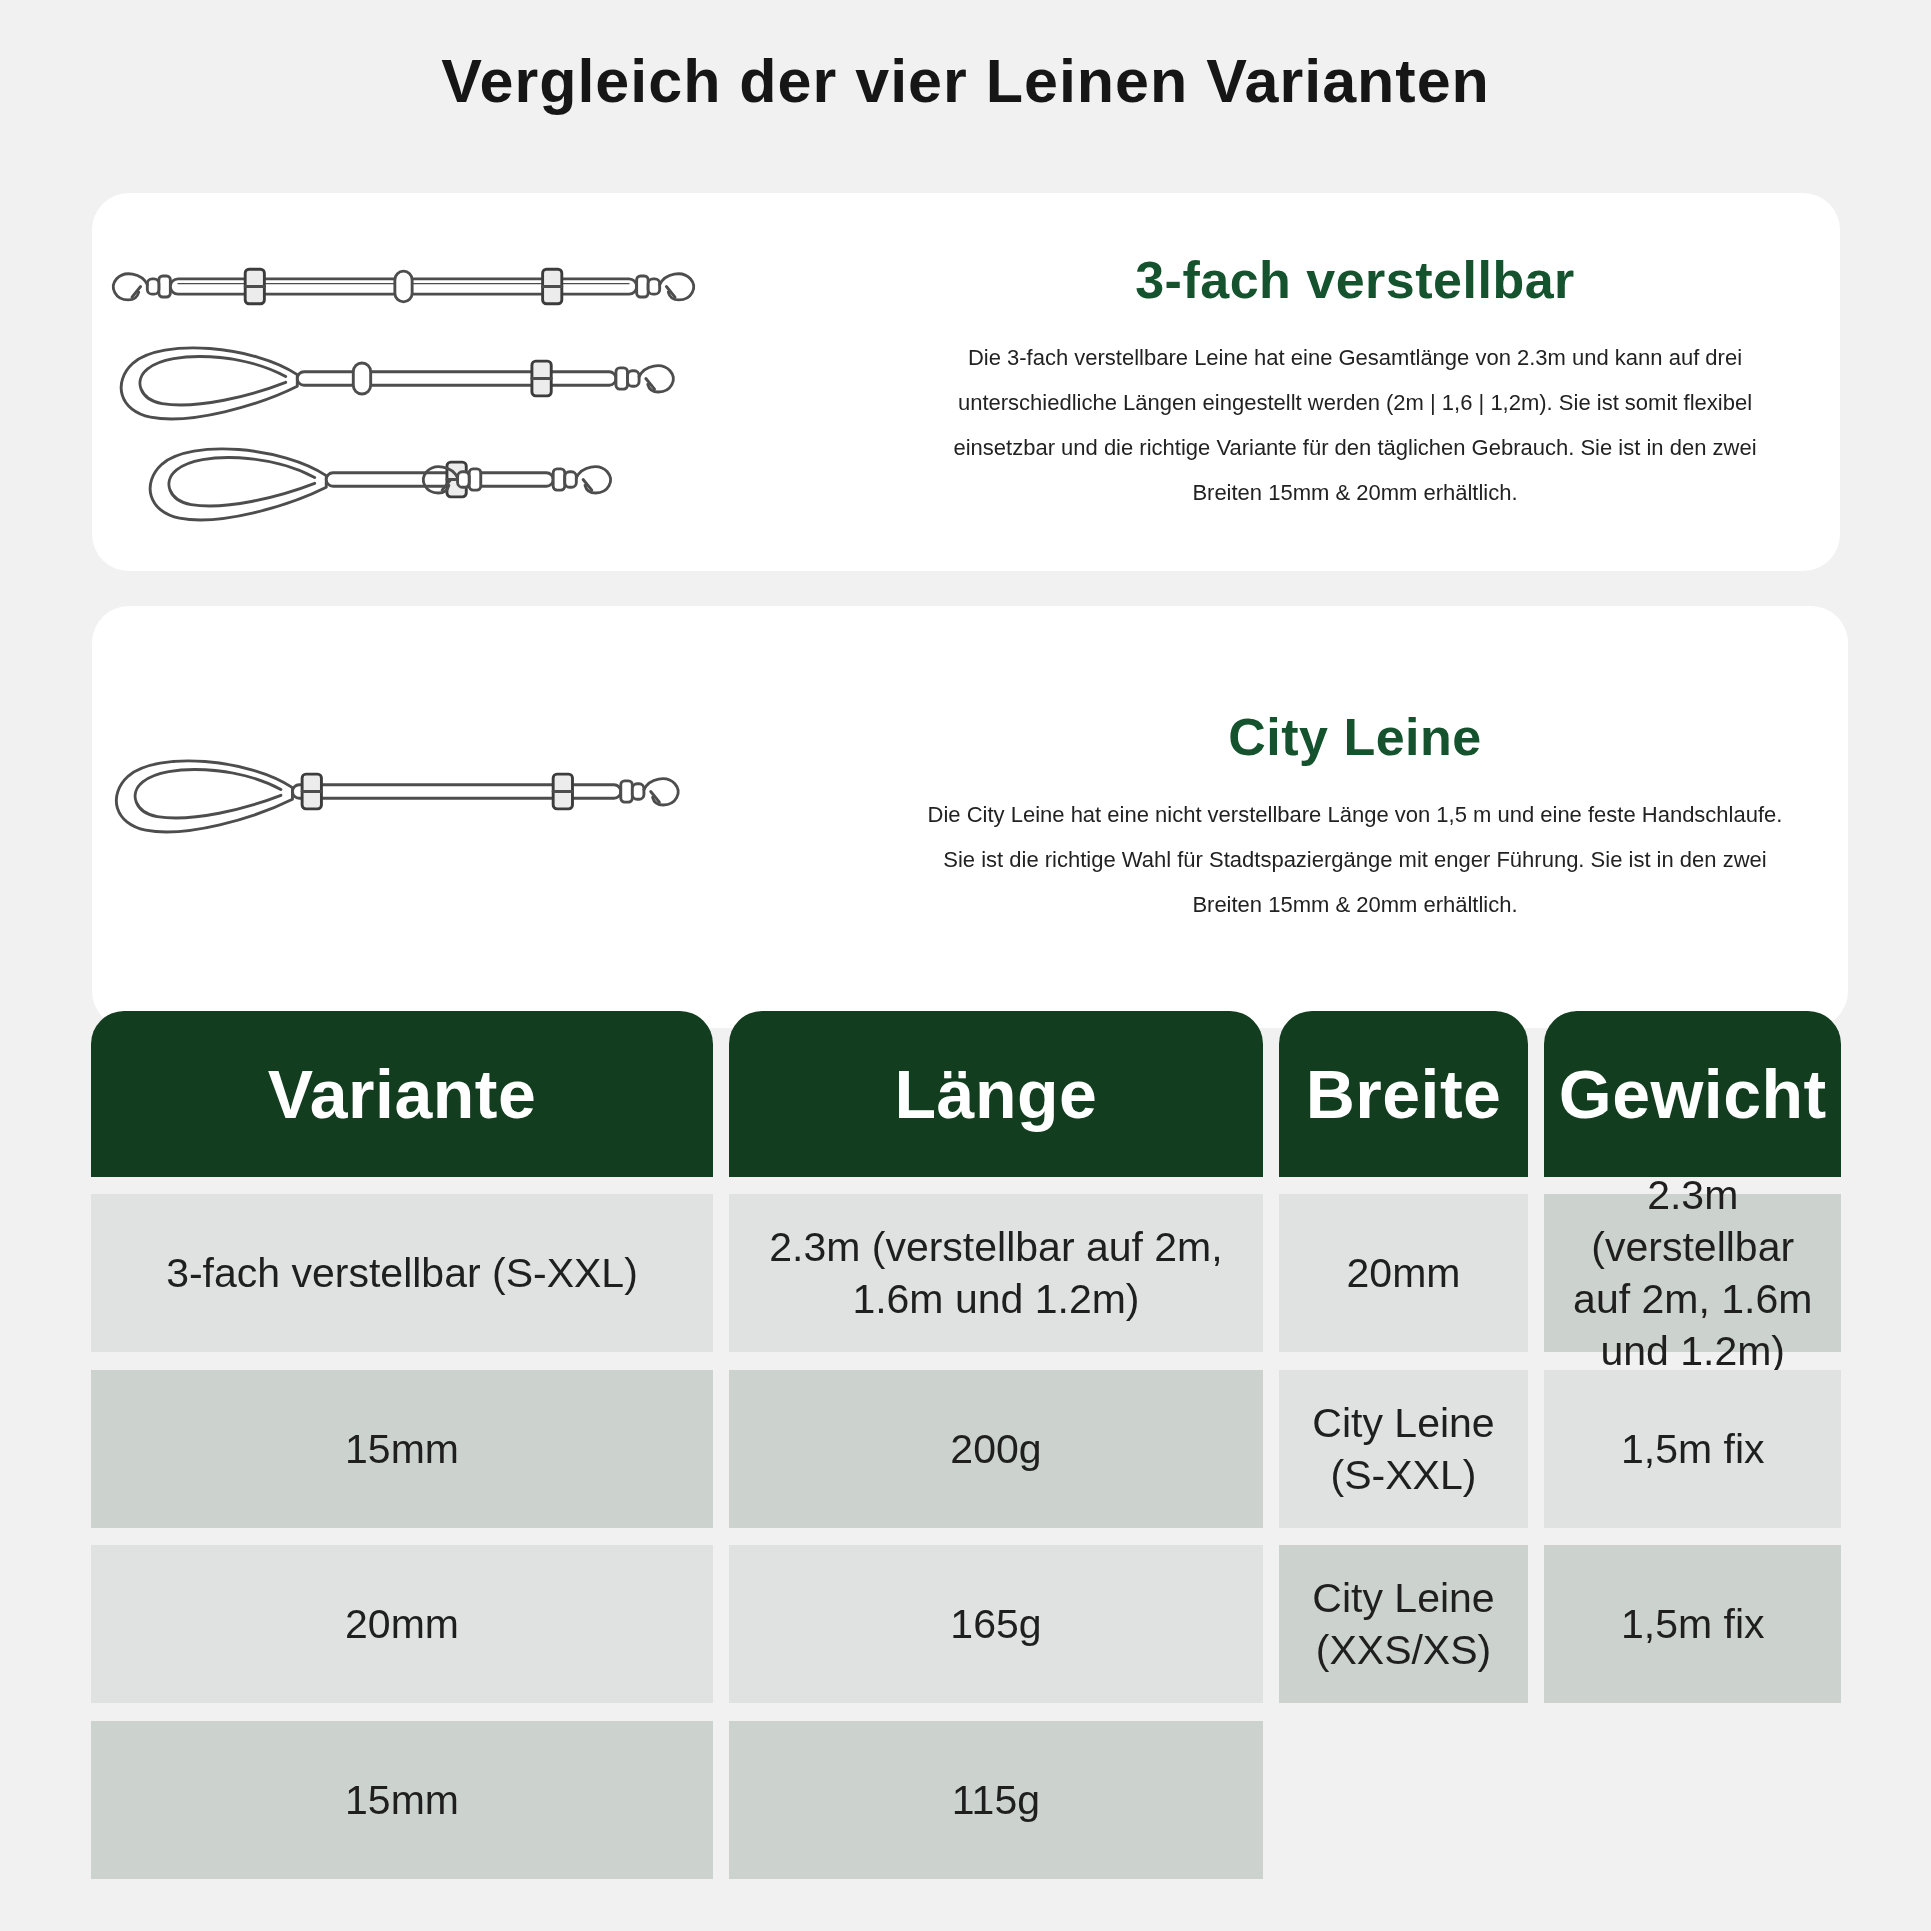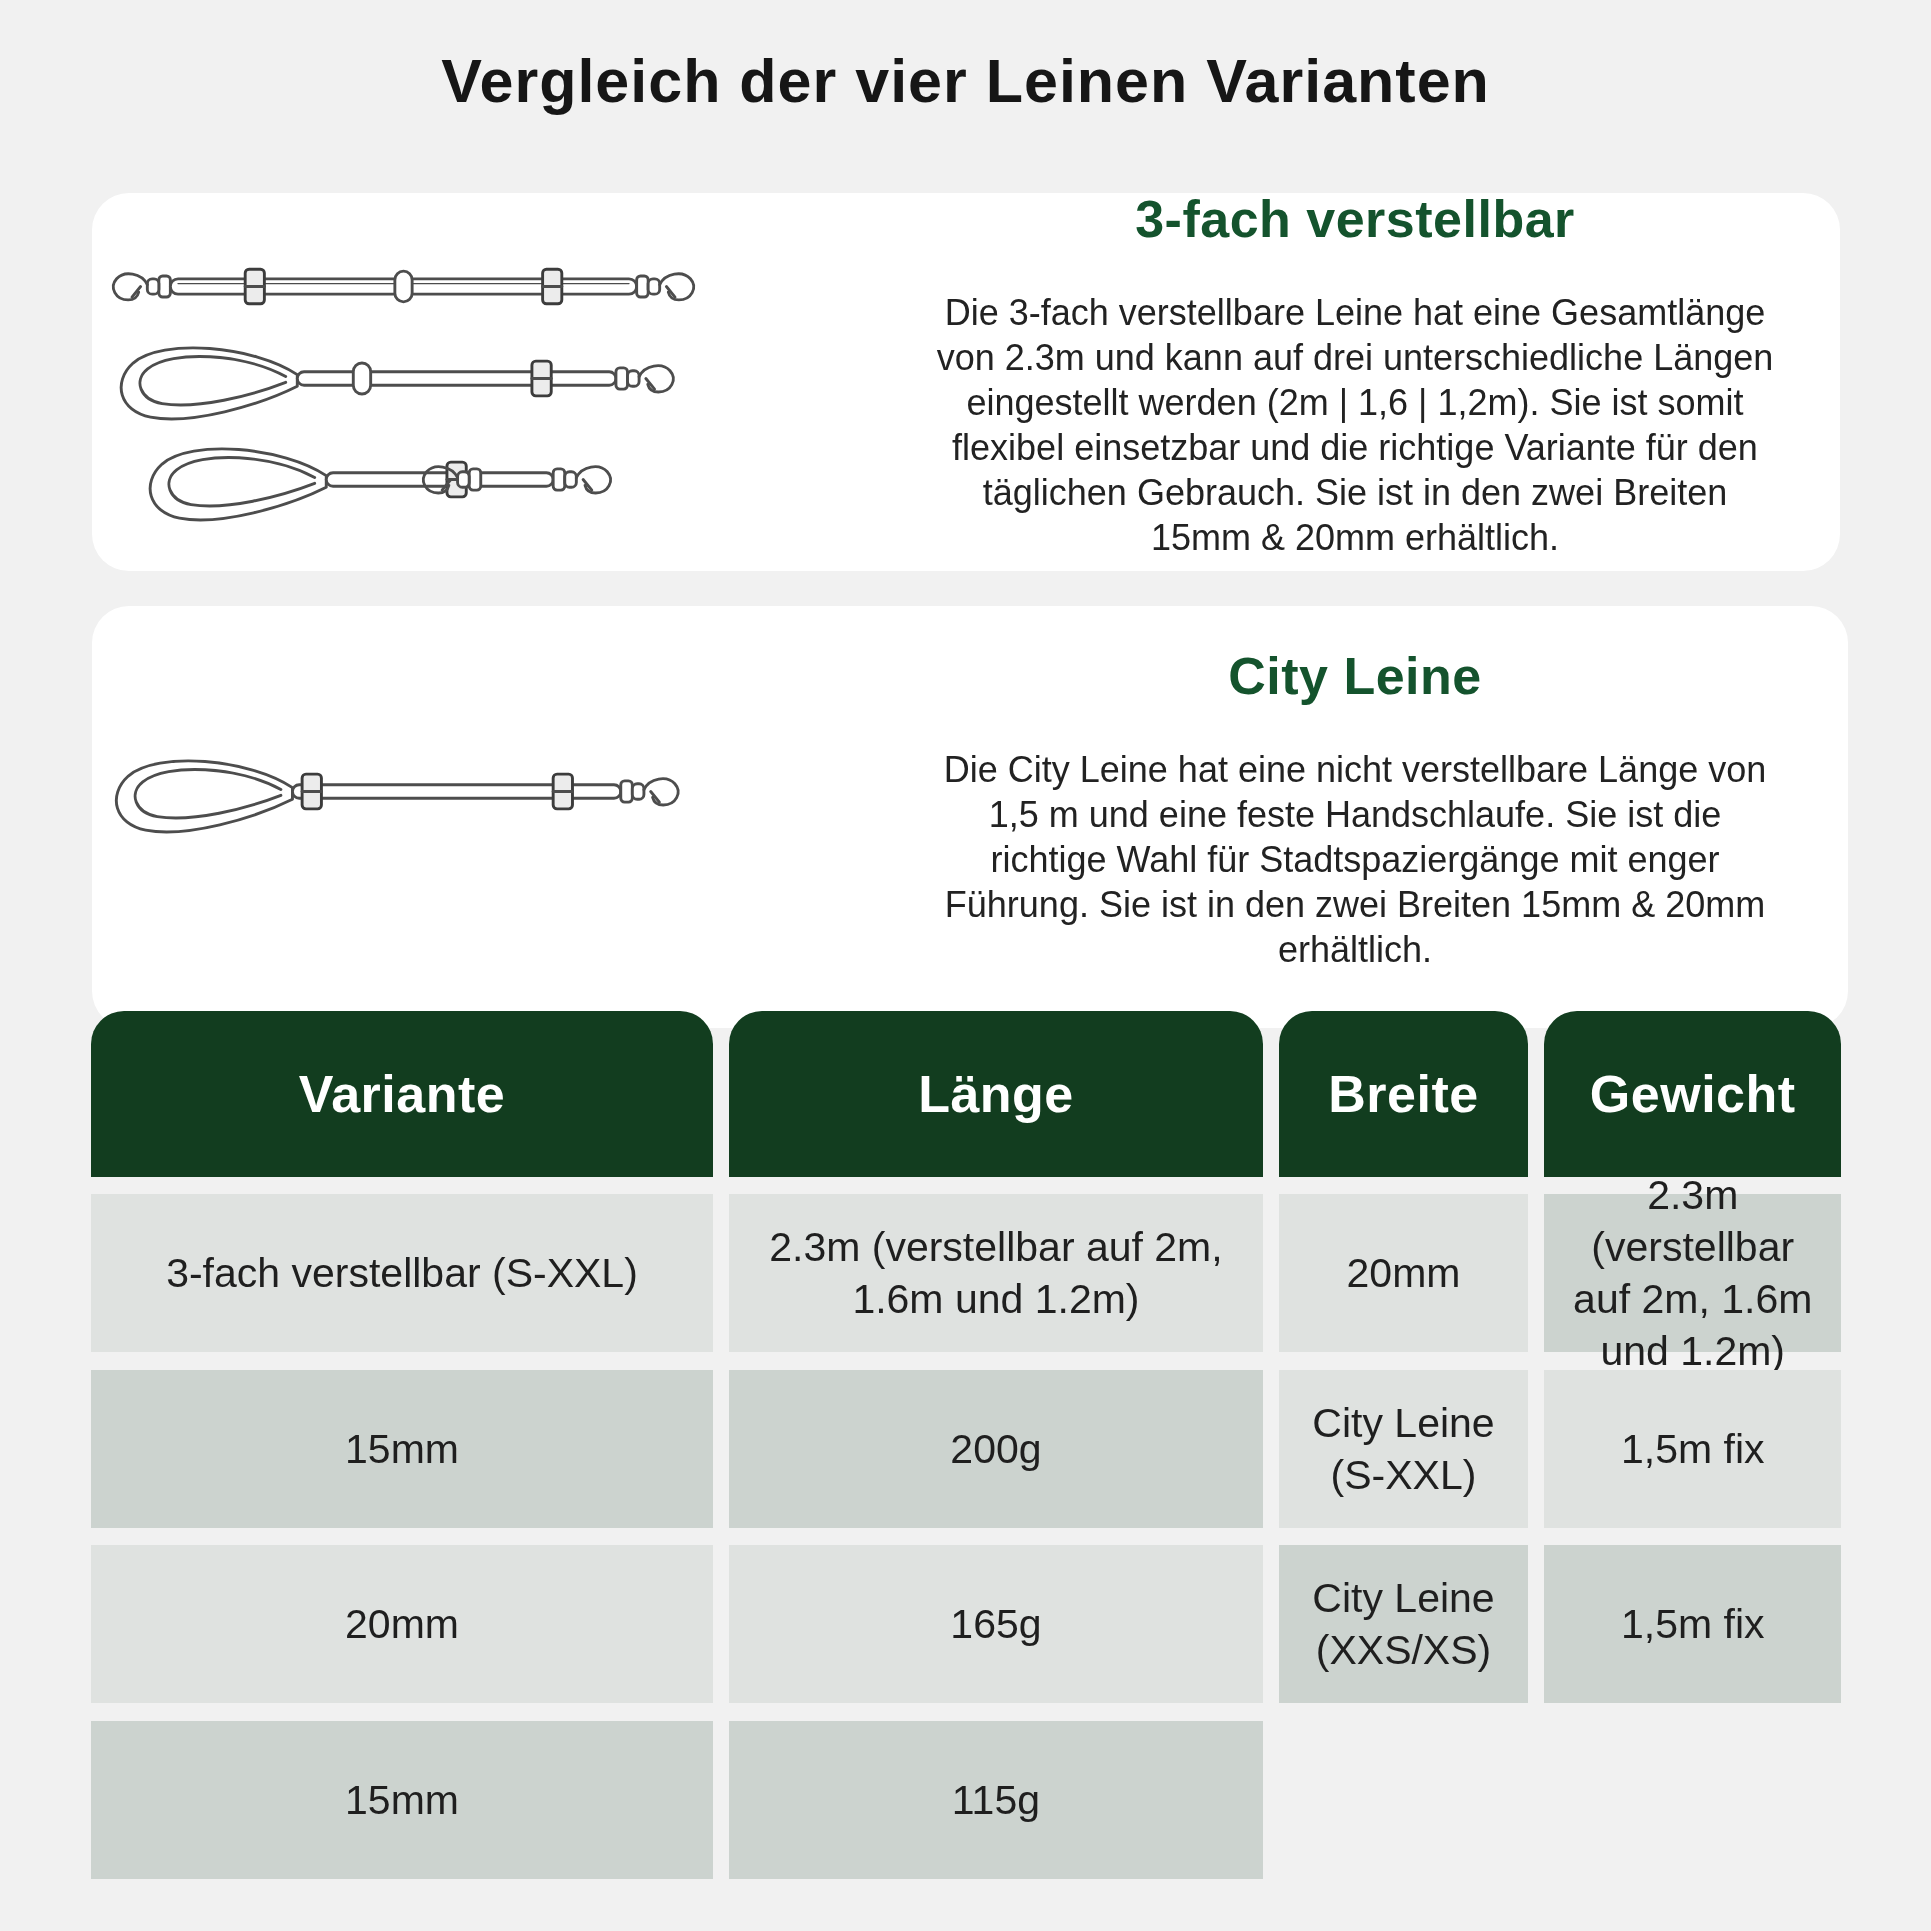--- a/index.html
+++ b/index.html
@@ -26,35 +26,35 @@
   .card-text{
     position:absolute;left:826px;top:0;width:874px;height:100%;
     display:flex;flex-direction:column;justify-content:center;
     text-align:center;
   }
   .card-heading{
     font-size:52px;font-weight:bold;color:#14532d;margin:0 0 25px 0;
     letter-spacing:0.5px;
   }
   .card-body{
-    font-size:36px;line-height:45px;color:#222;margin:16px;
+    font-size:22px;line-height:45px;color:#222;margin:0;
   }
   .cmp-table{
     position:absolute;left:91px;top:1011px;width:1750px;
     display:grid;
     grid-template-columns:644fr 552fr 258fr 307fr;
     grid-template-rows:166px 158px 158px 158px 158px;
     column-gap:16.4px;row-gap:17.4px;
   }
   .cell{
     display:flex;align-items:center;justify-content:center;
     text-align:center;padding:0 13.5px;box-sizing:border-box;
   }
   .head-cell{
-    background:#123d1f;color:#ffffff;font-size:52px;font-weight:bold;
+    background:#123d1f;color:#ffffff;font-size:68px;font-weight:bold;
     border-radius:33px 33px 0 0;letter-spacing:0.5px;
   }
   .row-a{background:#dfe2e0;}
   .row-b{background:#ccd3cf;}
   .body-cell{font-size:41px;line-height:52px;color:#1f1f1f;}
   .stroke{stroke:#4d4d4d;stroke-width:3;fill:none;stroke-linecap:round;stroke-linejoin:round;}
   .fillw{fill:#ffffff;}
   .filld{fill:#ececec;stroke:#3c3c3c;stroke-width:3;}
 </style>
 </head>

